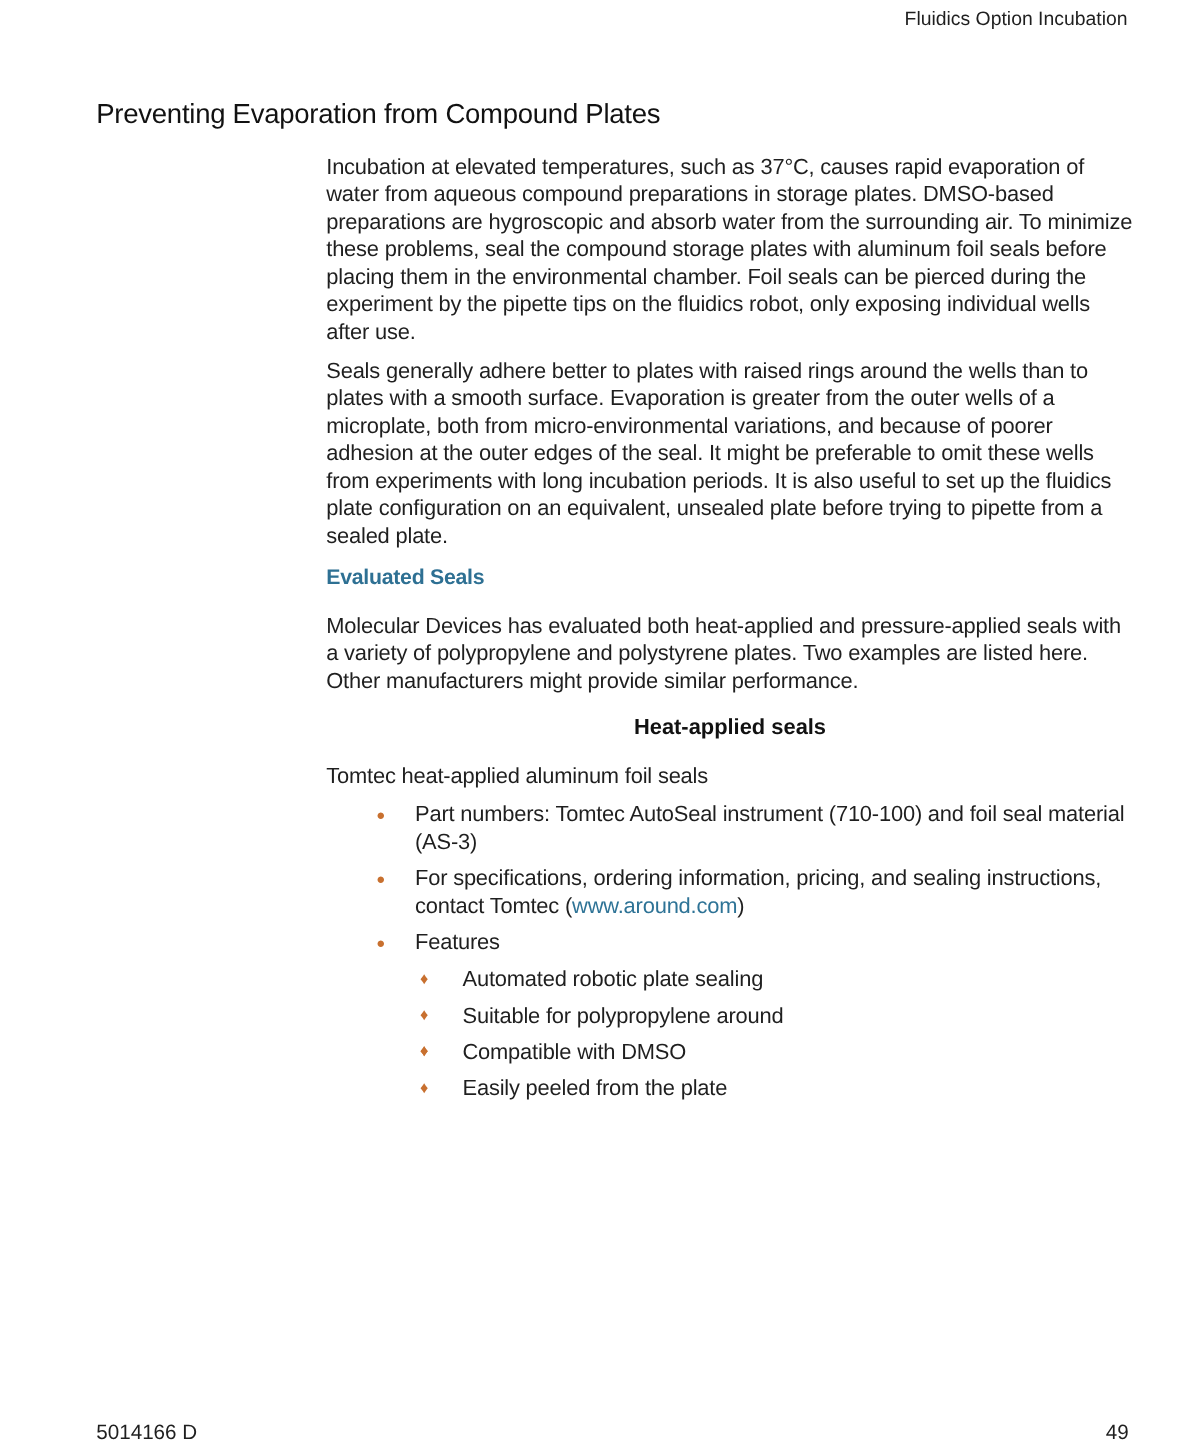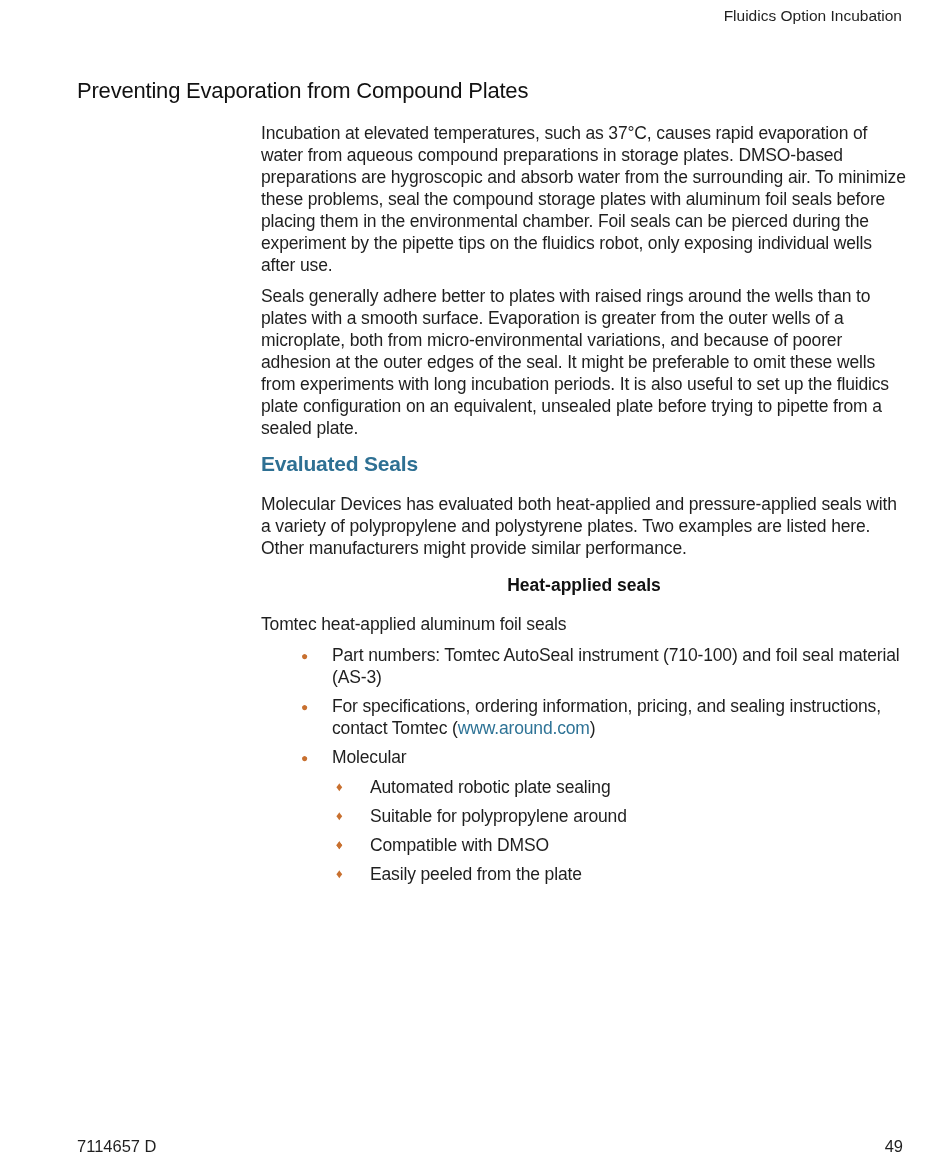--- a/index.html
+++ b/index.html
@@ -35,21 +35,21 @@
     width: 646px;
   }
   .content p {
     font-size: 17.5px;
     line-height: 22px;
     letter-spacing: -0.15px;
     margin-bottom: 9px;
   }
   h2.section-title {
     color: #2e7093;
-    font-size: 21px;
+    font-size: 17px;
     font-weight: bold;
     margin-top: 13px;
     margin-bottom: 17px;
     letter-spacing: -0.2px;
   }
   h3.subsection-title {
     color: #111111;
     font-size: 17.5px;
     font-weight: bold;
     margin-top: 16px;
@@ -145,21 +145,21 @@
       <span>Part numbers: Tomtec AutoSeal instrument (710-100) and foil seal material (AS-3)</span>
     </li>
 
     <li>
       <span class="bullet-marker">●</span>
       <span><span>For specifications, ordering information, pricing, and sealing instructions, contact Tomtec (</span><a class="inline-link">www.around.com</a><span>)</span></span>
     </li>
 
     <li>
       <span class="bullet-marker">●</span>
-      <span>Molecular</span>
+      <span>Features</span>
 
       <ul class="diamond-list">
         <li>
           <span class="diamond-marker">♦</span>
           <span>Automated robotic plate sealing</span>
         </li>
         <li>
           <span class="diamond-marker">♦</span>
           <span>Suitable for polypropylene around</span>
         </li>
@@ -175,15 +175,15 @@
           <span>Easily peeled from the plate</span>
         </li>
       </ul>
     </li>
 
   </ul>
 
 </div>
 
 <div class="page-footer">
-  <span>7114657 D</span>
+  <span>5014166 D</span>
   <span>49</span>
 </div>
 
 </body></html>

